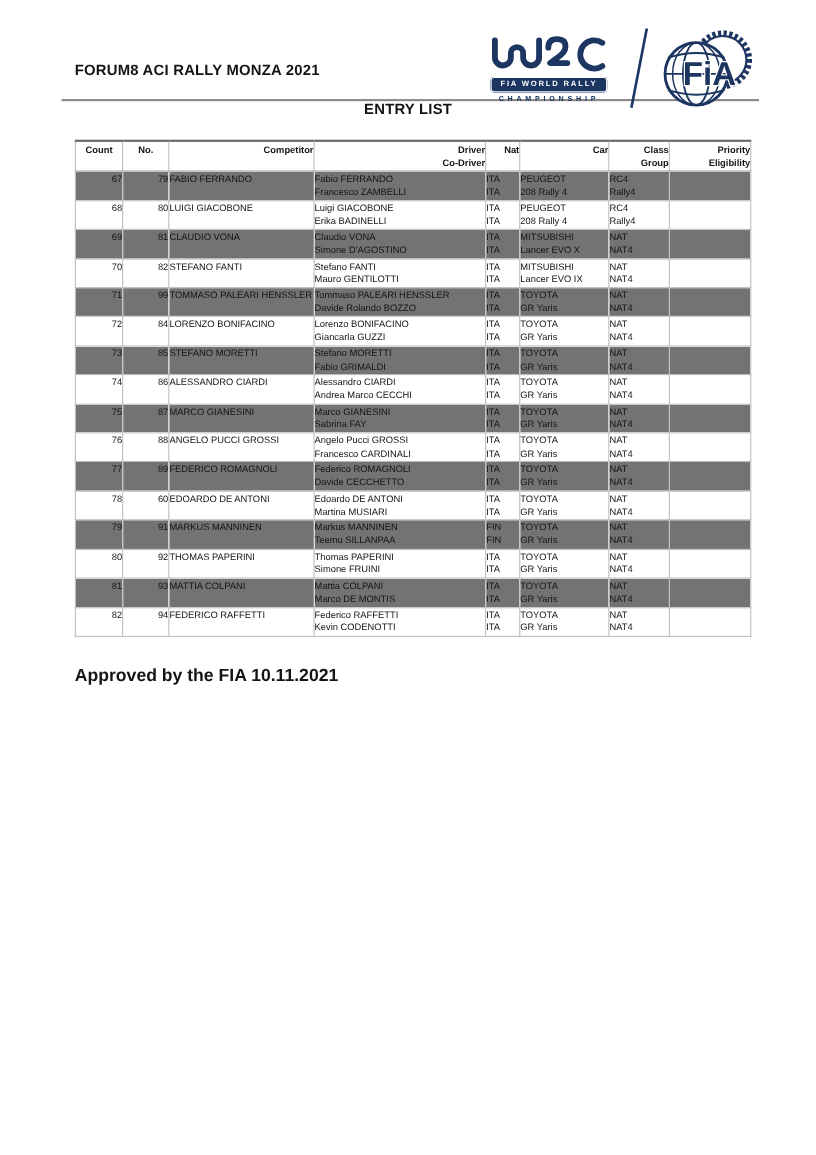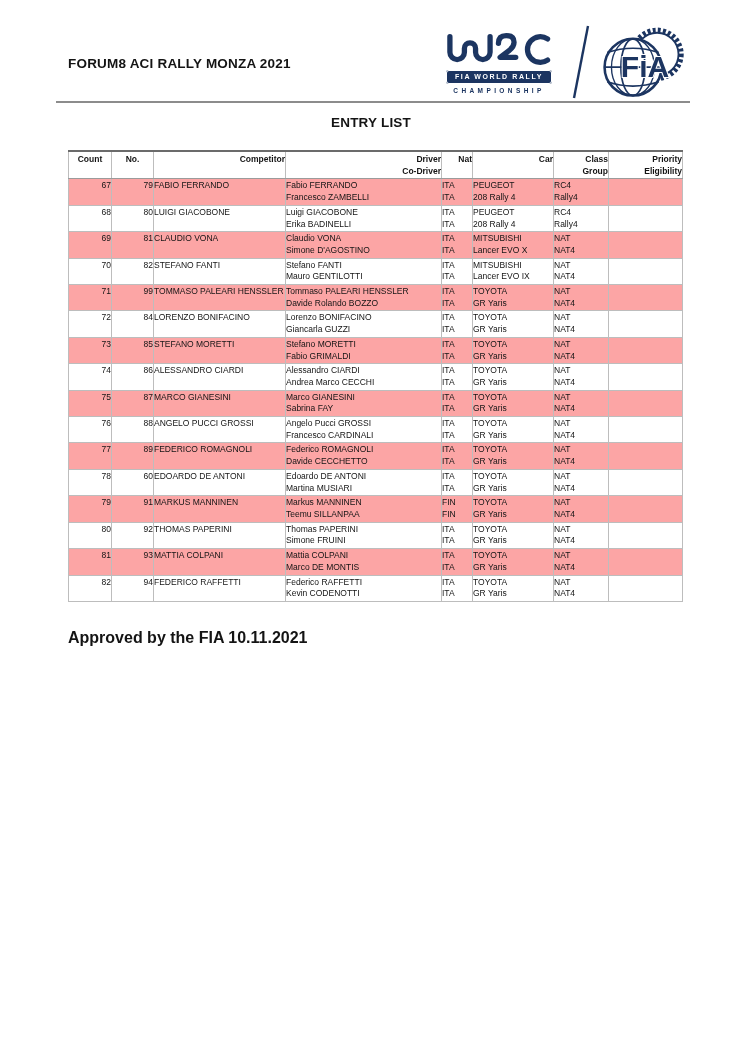--- a/index.html
+++ b/index.html
@@ -5,57 +5,57 @@
   * { margin:0; padding:0; box-sizing:border-box; }
   html,body { background:#e8e8e8; }
   .page {
     width:742px; height:1050px; margin:0 auto; background:#ffffff;
     font-family:"Liberation Sans", sans-serif; color:#141414;
     position:relative; overflow:hidden;
   }
   
   .doc-header {
     display:flex; justify-content:space-between; align-items:flex-start;
-    padding:24px 54px 0 68px; height:101px;
+    padding:24px 54px 0 68px; height:90px;
   }
   .event-title { font-size:13.5px; font-weight:bold; letter-spacing:.2px; margin-top:32px; }
   .logos { display:flex; align-items:center; }
   .wrc-logo { display:flex; flex-direction:column; align-items:center; width:110px; }
   .wrc-banner {
     margin-top:2px; width:106px; height:14px; background:var(--navy);
     border-radius:3px; box-shadow: inset 0 0 0 1px #ffffff, inset 0 0 0 2.5px var(--navy);
     color:#fff; font-size:7px; font-weight:bold; letter-spacing:1.6px;
     display:flex; align-items:center; justify-content:center; white-space:nowrap;
   }
   .wrc-champ {
     margin-top:3px; color:var(--navy); font-size:6.5px; font-weight:bold;
     letter-spacing:3.4px; white-space:nowrap;
   }
   .logo-slash { margin:0 10px 0 16px; }
   
   .divider { border:0; border-top:2px solid #8c8c8c; margin:0 52px 0 56px; }
-  .doc-title { text-align:center; font-size:13.5px; font-weight:bold; margin-top:12px; letter-spacing:.2px; }
+  .doc-title { text-align:center; font-size:13.5px; font-weight:bold; margin-top:0; letter-spacing:.2px; }
   
   table.entry-table {
     margin:20px 0 0 68px; width:614px; border-collapse:collapse; table-layout:fixed;
     font-size:8.5px;
   }
   .entry-table th, .entry-table td {
     border:1px solid #bdbdbd; vertical-align:top; line-height:11.7px; padding:1px 0;
     overflow:hidden; white-space:nowrap;
   }
   .entry-table thead th {
     border-top:2px solid #6b6b6b; border-bottom:1px solid #9b9b9b;
     font-weight:bold; text-align:right; padding-top:2px; height:27px;
   }
   .entry-table thead th.center { text-align:center; }
   .pad { padding-left:6px; }
   .num-count { text-align:right; padding-right:9px; }
   .num-no { text-align:right; padding-right:5px; }
-  tbody tr.shaded { background:#fca5a5; }
+  tbody tr.shaded { background:#737373; }
   
   .approval { margin:27px 0 0 68px; font-size:16px; font-weight:bold; }
 </style>
 </head>
 <body>
 
 <div class="page">
 
   <div class="doc-header">
     <div class="event-title">FORUM8 ACI RALLY MONZA 2021</div>

